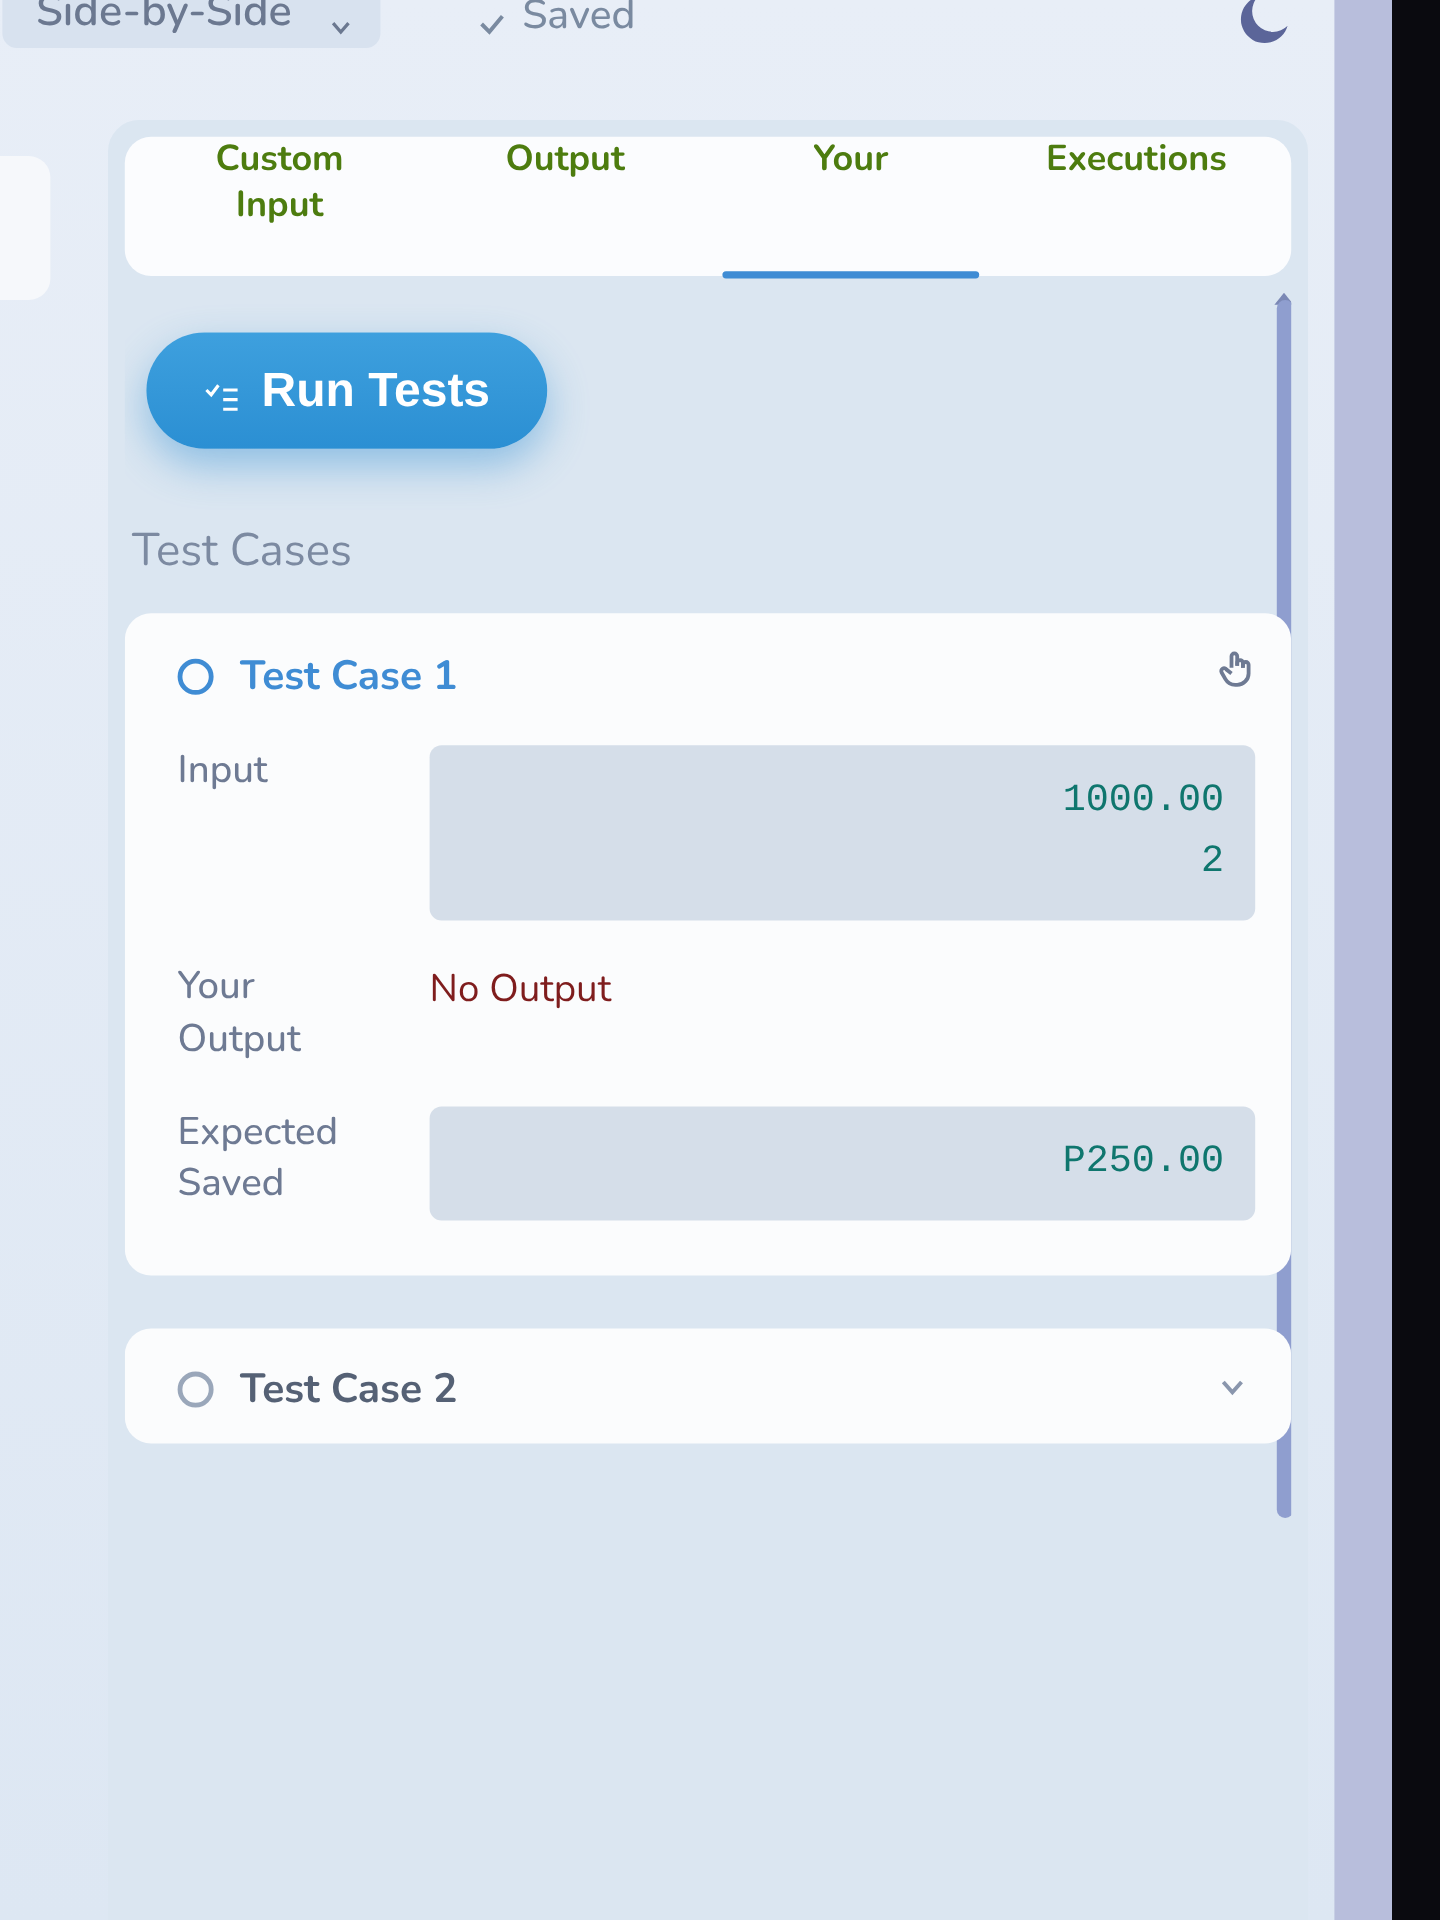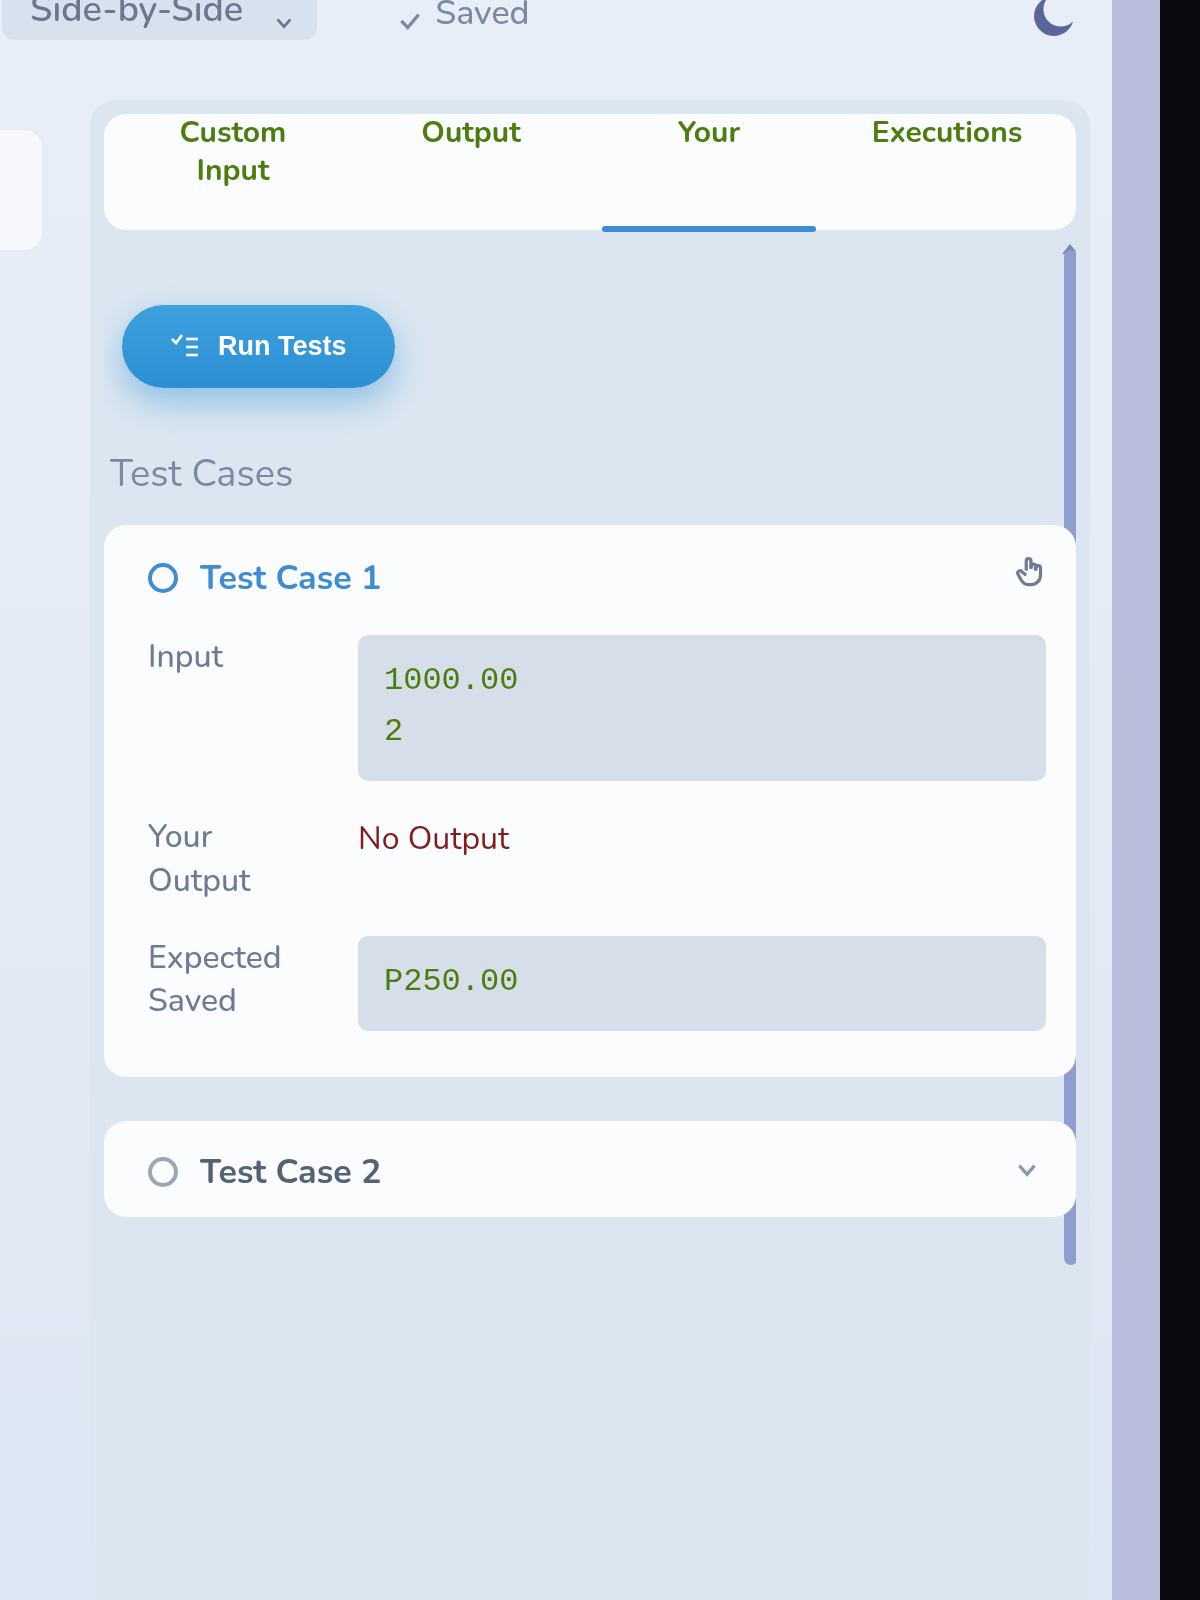--- a/index.html
+++ b/index.html
@@ -146,27 +146,27 @@
   .scroll-arrow-up {
     position: absolute;
     right: 0; top: -6px;
     width: 0; height: 0;
     border-left: 8px solid transparent;
     border-right: 8px solid transparent;
     border-bottom: 10px solid #7b88b5;
   }
 
   .run-btn {
-    margin: 61px 0 30px 18px;
+    margin: 33px 0 30px 18px;
     background: linear-gradient(180deg, #3ea0de 0%, #2b8fd3 100%);
     color: #fff;
     border: none;
     border-radius: 50px;
     padding: 26px 48px;
-    font-size: 27px;
+    font-size: 40px;
     font-weight: 800;
     display: inline-flex;
     align-items: center;
     gap: 18px;
     box-shadow: 0 14px 34px rgba(46,143,211,0.45);
   }
   .run-icon { width: 30px; height: 28px; display:inline-block; }
   .run-icon svg { stroke: #fff; stroke-width: 2.6; fill:none; }
 
   .section-title {
@@ -231,23 +231,24 @@
     line-height: 1.35;
     white-space: pre-line;
   }
   .value-box {
     background: #d5dee9;
     border-radius: 10px;
     padding: 20px 26px 24px 26px;
     flex: 1;
     font-family: 'SFMono-Regular', Consolas, 'Liberation Mono', monospace;
     font-size: 32px;
-    color: #4d7c0f;
+    color: #0f766e;
     white-space: pre-line;
     line-height: 1.6;
+    text-align: right;
   }
   .value-plain {
     flex: 1;
     font-size: 32px;
     color: #7f1d1d;
     padding-top: 2px;
   }
 </style>
 </head>
 <body>

